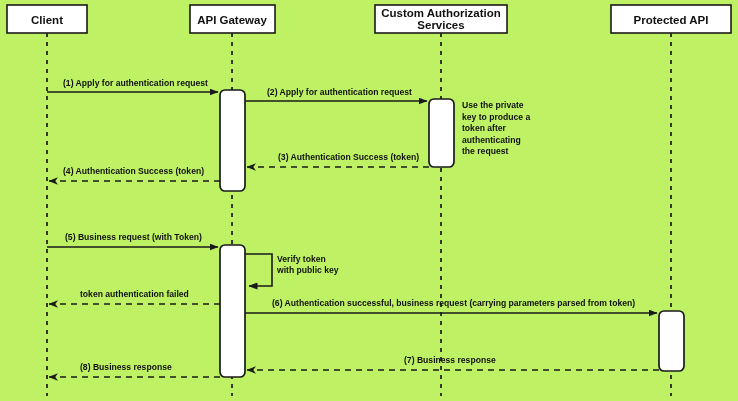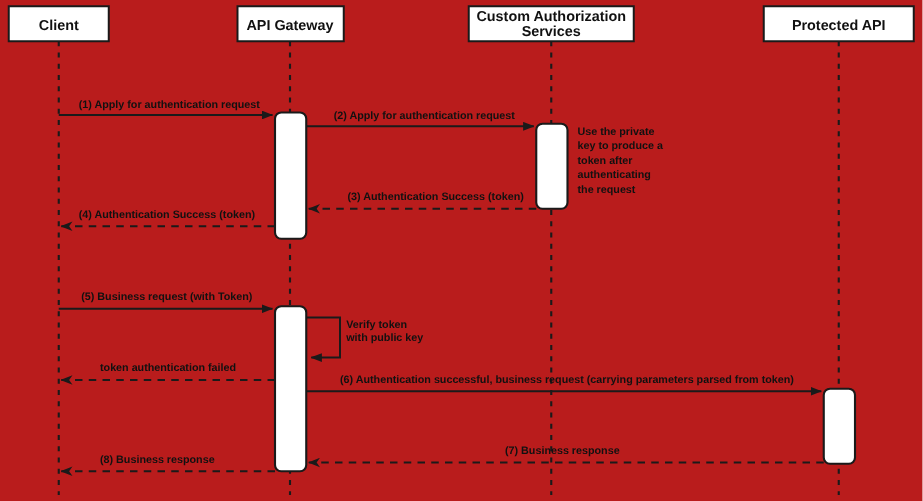--- a/index.html
+++ b/index.html
@@ -7,21 +7,21 @@
     padding: 0;
     background: #ffffff;
   }
   body {
     font-family: "Liberation Sans", sans-serif;
   }
   #diagram-root {
     position: relative;
     width: 738px;
     height: 401px;
-    background: #b91c1c;
+    background: #bef264;
     overflow: hidden;
   }
   svg.seq-canvas {
     position: absolute;
     left: 0;
     top: 0;
     width: 738px;
     height: 401px;
   }
   .lifeline-box {

